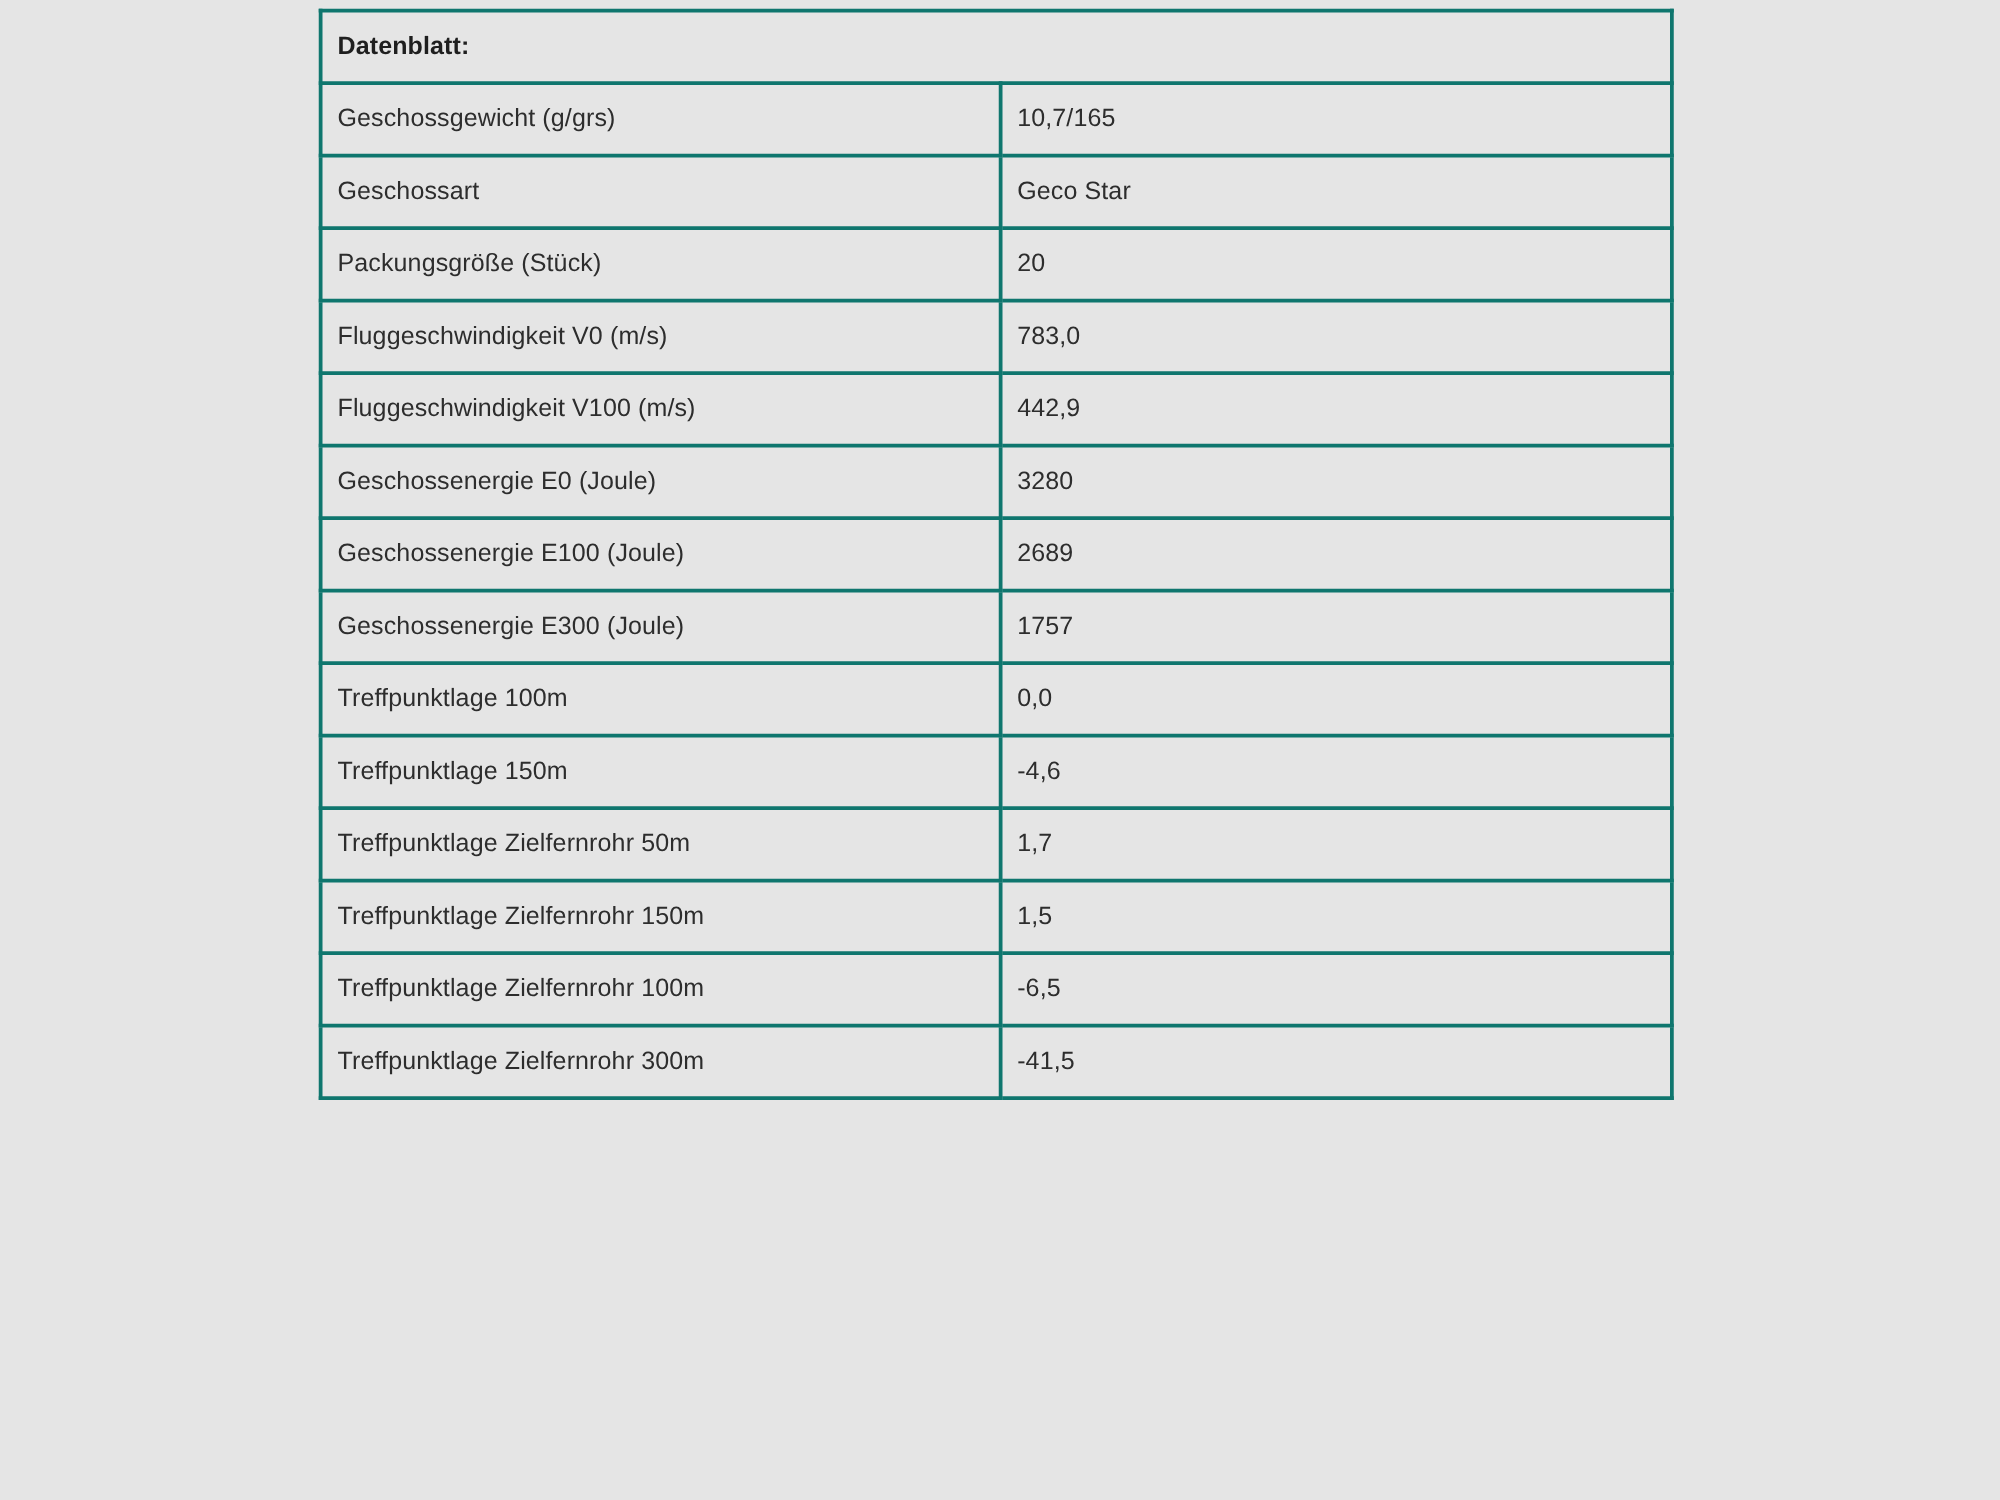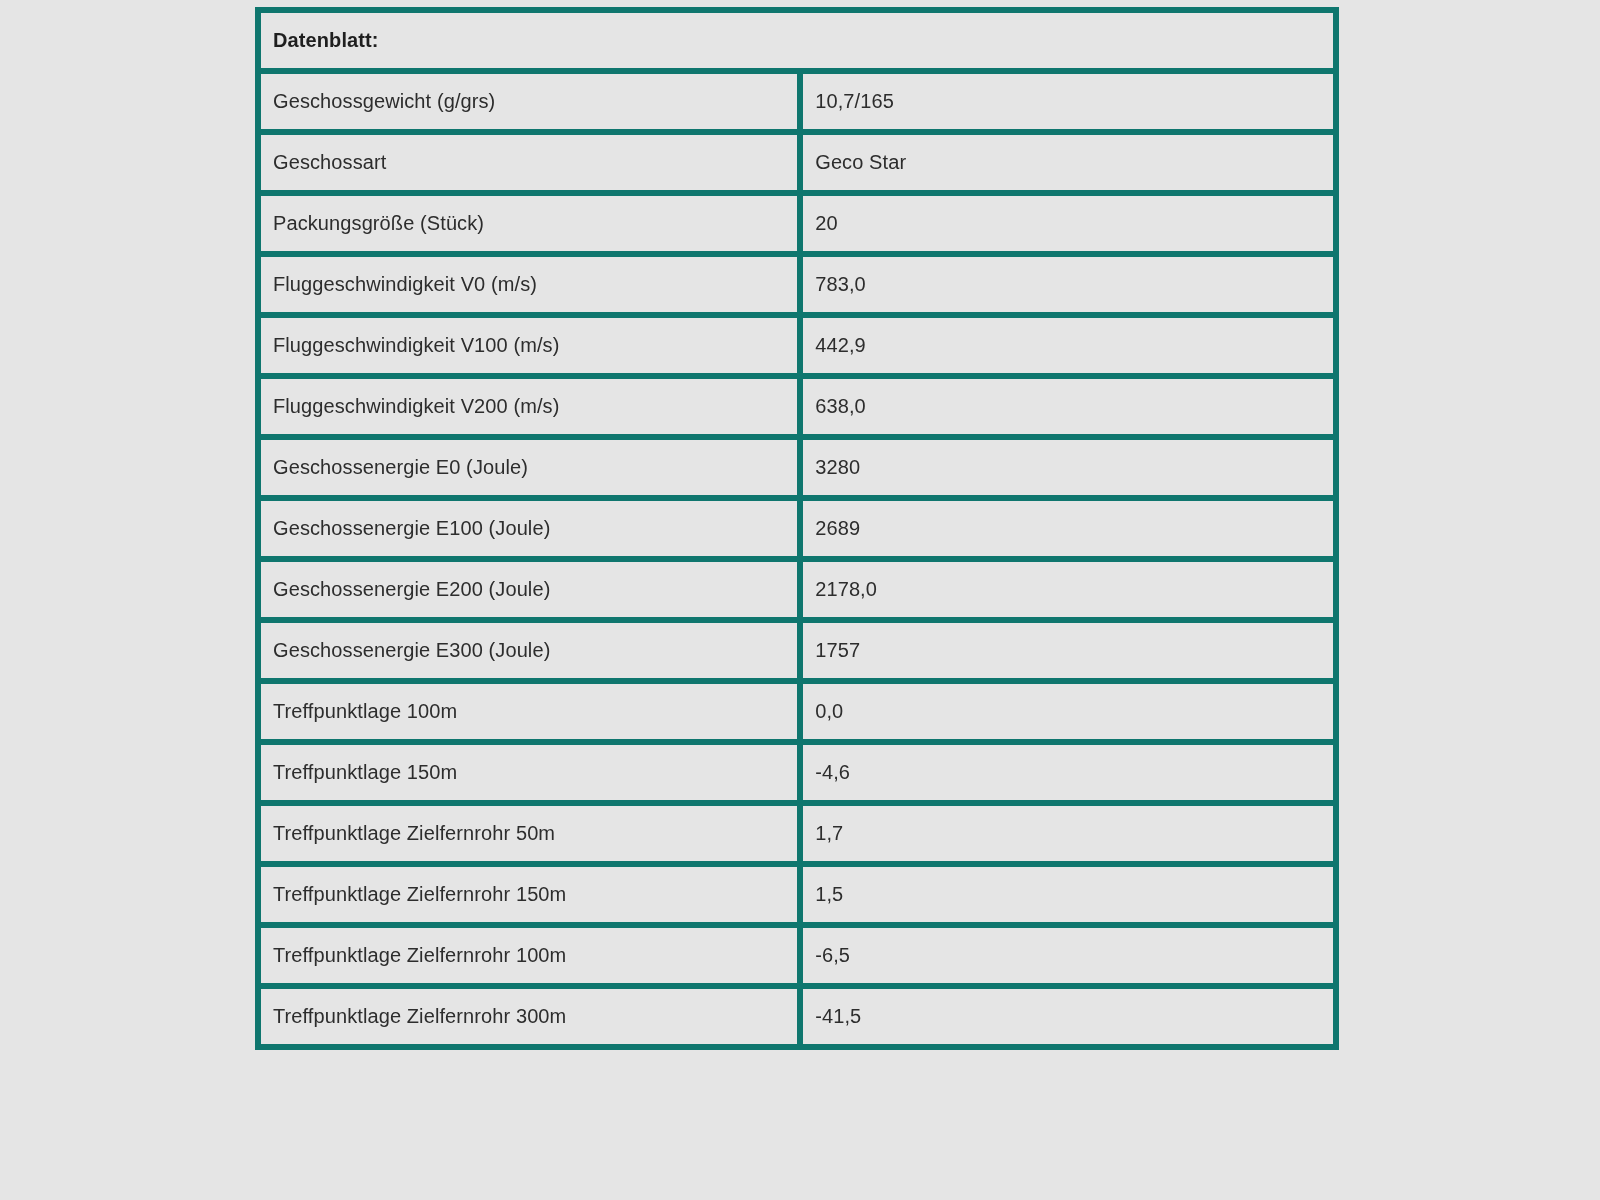--- a/index.html
+++ b/index.html
@@ -19,21 +19,21 @@
   }
   table.datasheet {
     width: 100%;
     border-collapse: collapse;
     table-layout: fixed;
     background: #e5e5e5;
     border: 1px solid #989898;
   }
   table.datasheet td,
   table.datasheet th {
-    border: 6px solid #0f766e;
+    border: 3px solid #0f766e;
     height: 55px;
     padding: 0 12px;
     vertical-align: middle;
     text-align: left;
     font-size: 20px;
     font-weight: 400;
     color: #2d2d2d;
     letter-spacing: 0.1px;
     overflow: hidden;
     white-space: nowrap;
@@ -74,34 +74,26 @@
         </tr>
         <tr>
           <td>Fluggeschwindigkeit V0 (m/s)</td>
           <td>783,0</td>
         </tr>
         <tr>
           <td>Fluggeschwindigkeit V100 (m/s)</td>
           <td>442,9</td>
         </tr>
         <tr>
-          <td>Fluggeschwindigkeit V200 (m/s)</td>
-          <td>638,0</td>
-        </tr>
-        <tr>
           <td>Geschossenergie E0 (Joule)</td>
           <td>3280</td>
         </tr>
         <tr>
           <td>Geschossenergie E100 (Joule)</td>
           <td>2689</td>
-        </tr>
-        <tr>
-          <td>Geschossenergie E200 (Joule)</td>
-          <td>2178,0</td>
         </tr>
         <tr>
           <td>Geschossenergie E300 (Joule)</td>
           <td>1757</td>
         </tr>
         <tr>
           <td>Treffpunktlage 100m</td>
           <td>0,0</td>
         </tr>
         <tr>

